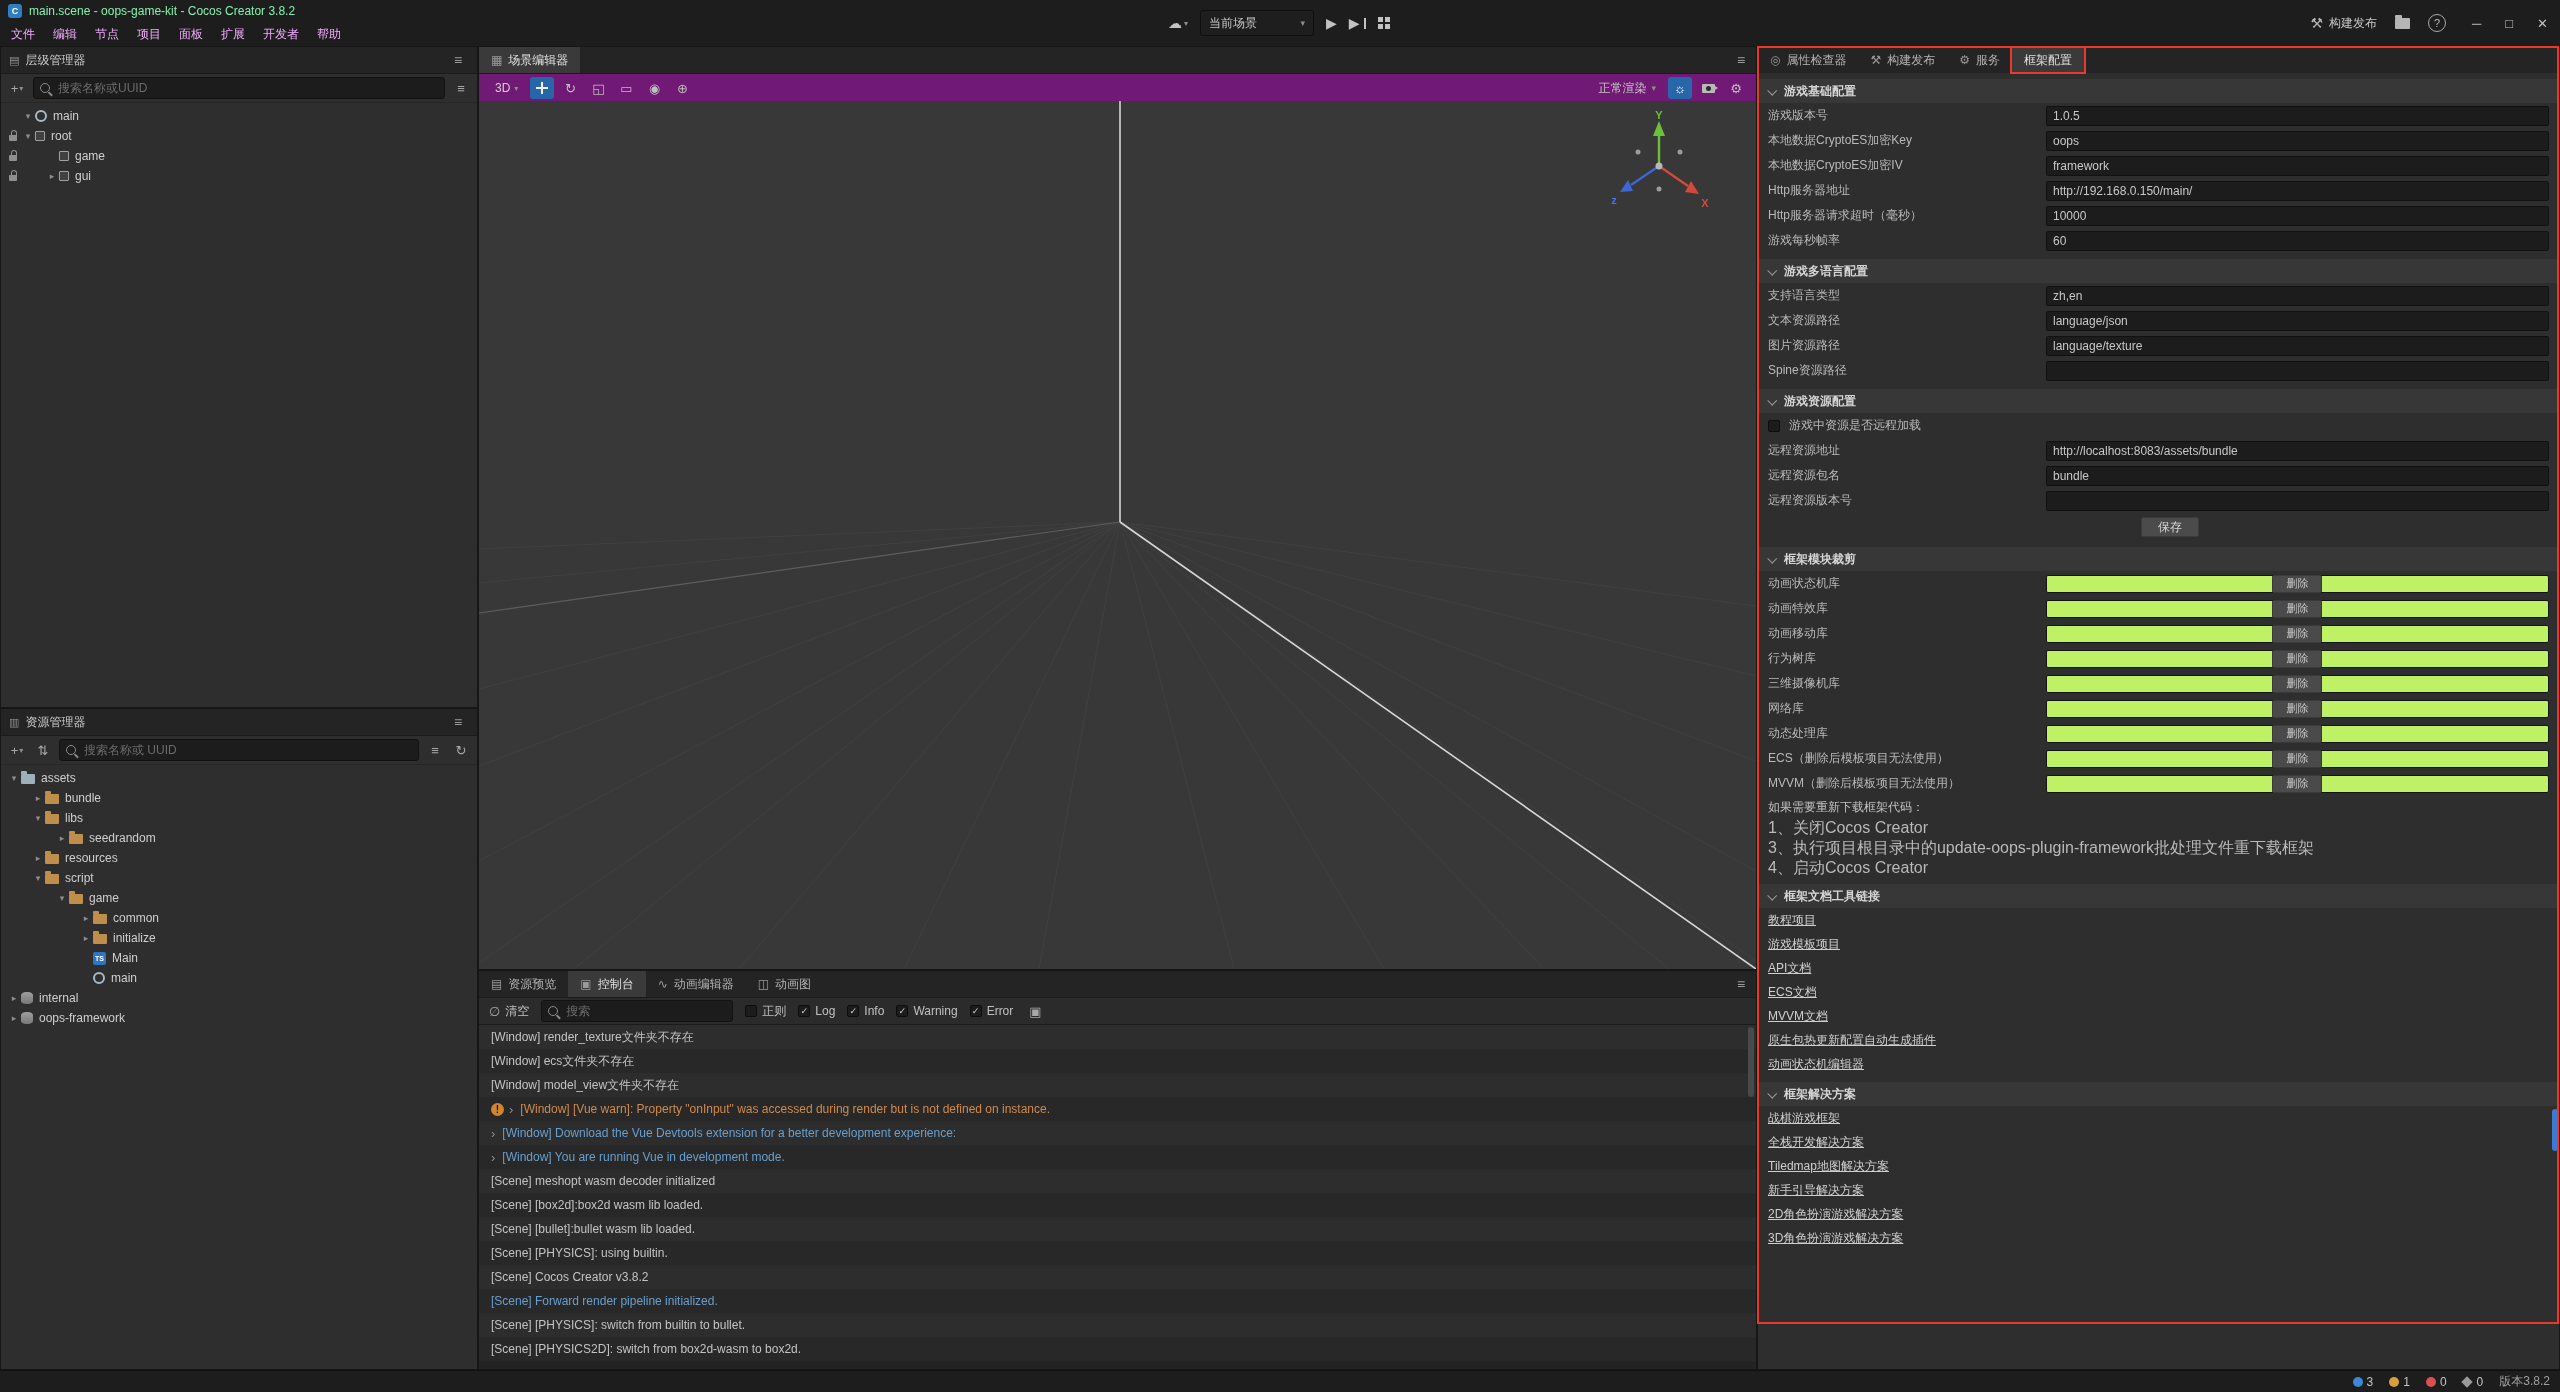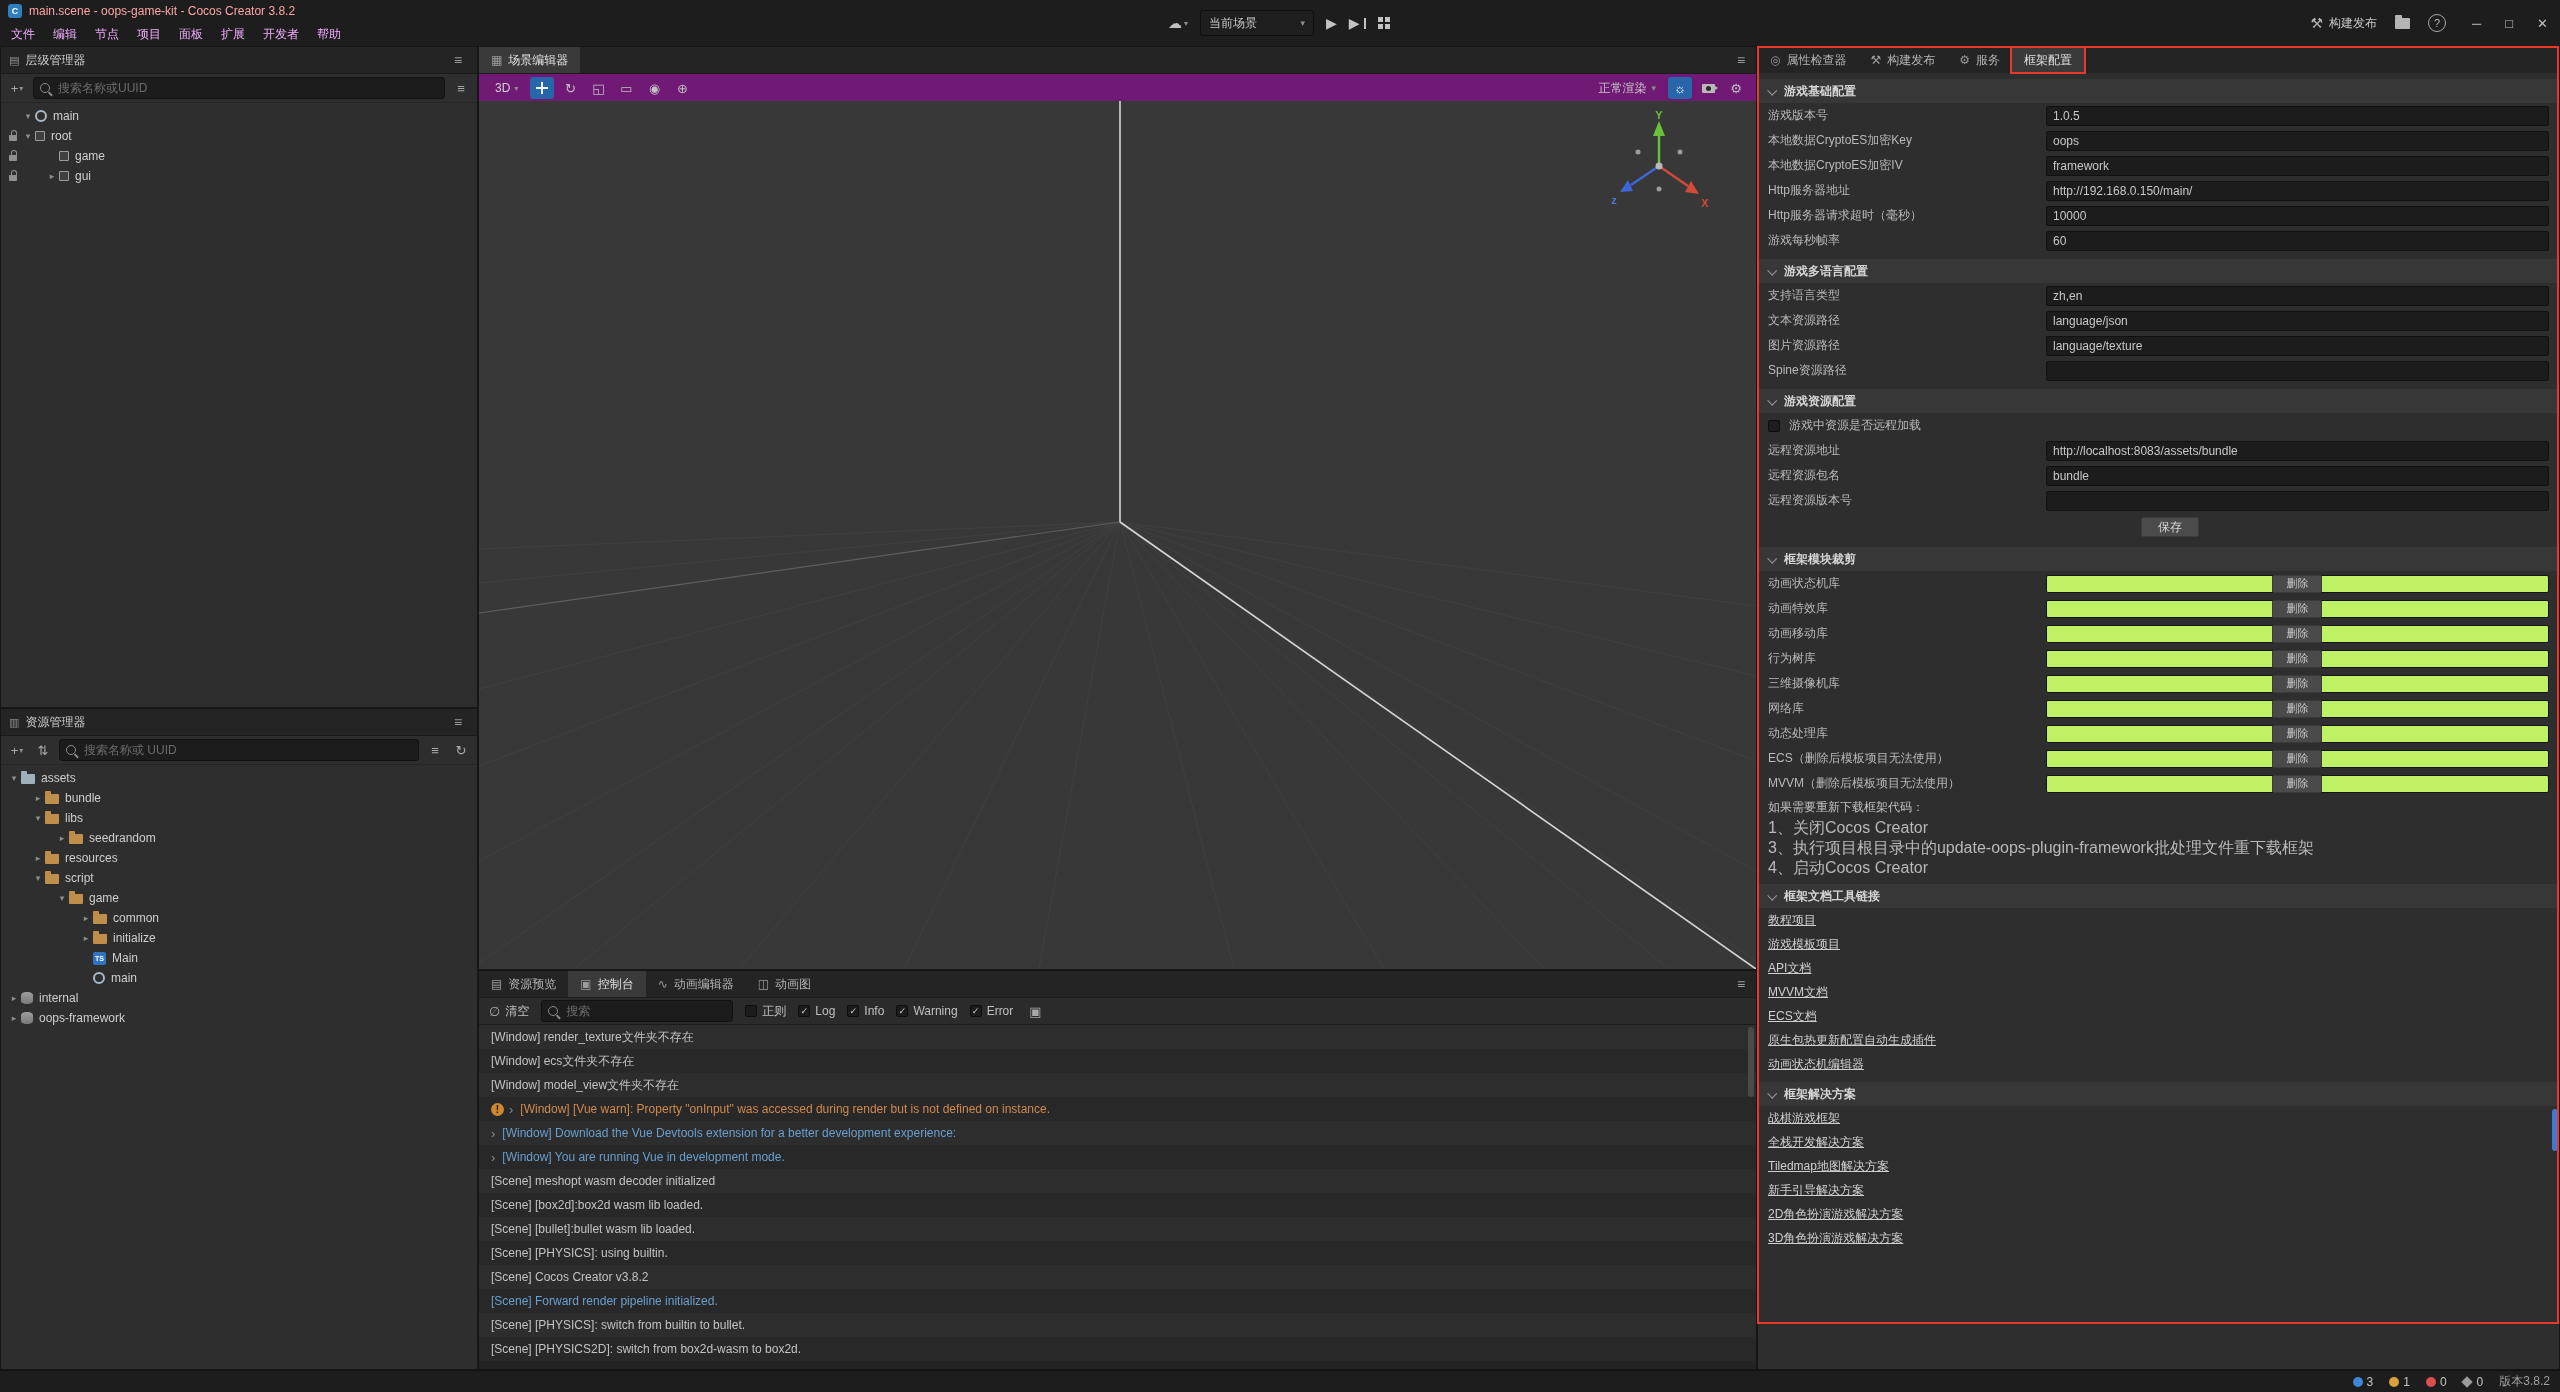--- a/index.html
+++ b/index.html
@@ -6,21 +6,21 @@
   body{
     position:relative;width:2560px;height:1392px;overflow:hidden;
     background:#222;color:#bdbdbd;
     font-family:"Liberation Sans","DejaVu Sans",sans-serif;font-size:12px;
   }
   
   .titlebar{position:absolute;left:0;top:0;width:2560px;height:46px;background:#1d1d1d;z-index:10;}
   .tb-title-row{height:22px;display:flex;align-items:center;padding-left:8px;gap:7px;}
   .app-logo{width:14px;height:14px;border-radius:3px;background:#2f7fc0;color:#fff;font-size:9px;font-weight:bold;
     display:flex;align-items:center;justify-content:center;flex:none;}
-  .app-title{font-size:12px;color:#fca5a5;white-space:nowrap;}
+  .app-title{font-size:12px;color:#86efac;white-space:nowrap;}
   .tb-menu-row{height:24px;display:flex;align-items:center;padding-left:2px;}
   .menu-item{padding:3px 9px;font-size:12px;color:#f0abfc;border-radius:3px;}
   .tb-center{position:absolute;left:1168px;top:0;height:46px;display:flex;align-items:center;gap:12px;}
   .tb-icon{color:#c2c2c2;font-size:14px;display:flex;align-items:center;gap:2px;}
   .mini-caret{font-size:8px;color:#8e8e8e;}
   .scene-select{height:24px;min-width:96px;background:#1e1e1e;border:1px solid #0f0f0f;border-radius:3px;
     display:flex;align-items:center;justify-content:space-between;padding:0 8px;gap:10px;color:#c8c8c8;font-size:12px;}
   .caret{font-size:9px;color:#8e8e8e;}
   .step-icon i{display:inline-block;width:2px;height:11px;background:#c2c2c2;margin-left:2px;}
   .grid-icon{width:5px;height:5px;background:#c2c2c2;box-shadow:7px 0 #c2c2c2,0 7px #c2c2c2,7px 7px #c2c2c2;margin:0 7px 7px 0;}
@@ -735,24 +735,24 @@
         <div class="link-row">
           <span class="link">教程项目</span>
         </div>
         <div class="link-row">
           <span class="link">游戏模板项目</span>
         </div>
         <div class="link-row">
           <span class="link">API文档</span>
         </div>
         <div class="link-row">
+          <span class="link">ECS文档</span>
+        </div>
+        <div class="link-row">
           <span class="link">MVVM文档</span>
-        </div>
-        <div class="link-row">
-          <span class="link">ECS文档</span>
         </div>
         <div class="link-row">
           <span class="link">原生包热更新配置自动生成插件</span>
         </div>
         <div class="link-row">
           <span class="link">动画状态机编辑器</span>
         </div>
       </div>
 
     <div class="section-header">

